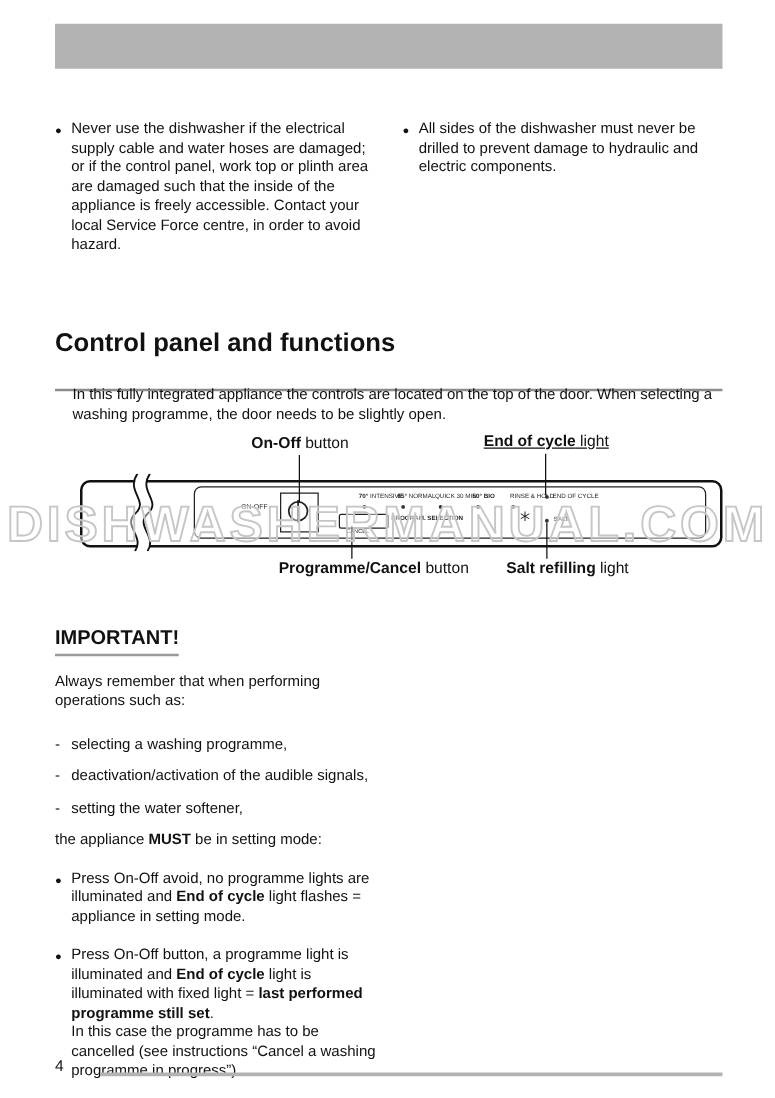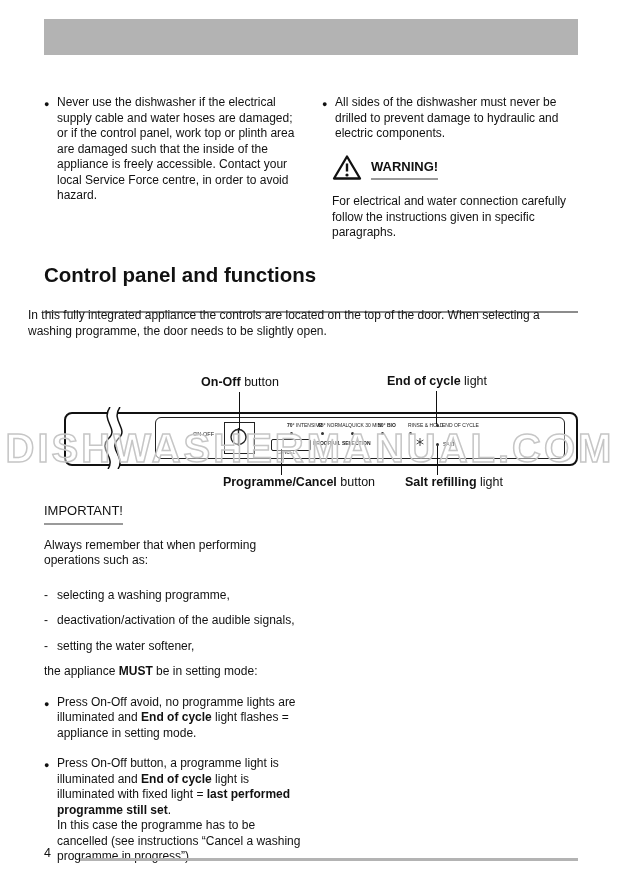--- a/index.html
+++ b/index.html
@@ -15,23 +15,23 @@
   .col-right{left:322px;width:258px;}
   .bullet{display:flex;}
   .bullet .dot{width:13px;flex:0 0 13px;font-size:9px;padding-top:2px;}
   .warning-block{margin-top:12px;padding-left:10px;}
   .warning-head{display:flex;align-items:center;gap:9px;}
   .warning-title{font-weight:bold;font-size:13px;border-bottom:2.5px solid #9a9a9a;padding-bottom:3px;}
   .warning-text{margin-top:9px;}
   
   .section-title{position:absolute;left:44px;top:263px;width:534px;font-size:20.5px;font-weight:bold;
     border-bottom:2.5px solid #8c8c8c;padding-bottom:24px;}
-  .intro{position:absolute;left:28px;top:307px;width:534px;font-size:12px;line-height:16px;}
+  .intro{position:absolute;left:58px;top:307px;width:534px;font-size:12px;line-height:16px;}
   
-  .diagram{position:absolute;left:0;top:372px;width:620px;height:128px;}
+  .diagram{position:absolute;left:0;top:344px;width:620px;height:128px;}
   .callout{position:absolute;font-size:12.5px;text-align:center;white-space:nowrap;}
   .callout .b{font-weight:bold;}
   .vline{position:absolute;width:1.4px;background:#111;z-index:3;}
   .panel-outer{position:absolute;left:64px;top:40px;width:510px;height:50px;border:2px solid #111;border-radius:8px;background:#fff;}
   .panel-break{position:absolute;left:92px;top:35px;z-index:2;}
   .panel-inner{position:absolute;left:155px;top:45px;width:408px;height:40px;border:1.3px solid #222;border-radius:6px;background:#fff;}
   .pnl-txt{position:absolute;font-size:5px;line-height:5px;white-space:nowrap;color:#222;}
   .onoff-txt{font-size:5.5px;}
   .onoff-btn{position:absolute;left:224px;top:50px;width:29px;height:30px;border:1.3px solid #222;background:transparent;z-index:1;}
   .led{position:absolute;width:3px;height:3px;border-radius:50%;background:#333;}
@@ -40,21 +40,21 @@
   .bold5{font-weight:bold;}
   .snow{position:absolute;left:416px;top:60px;}
   
   .watermark{
     position:absolute;left:-2px;top:56px;width:624px;text-align:center;white-space:nowrap;z-index:5;
     font-size:40px;font-weight:bold;letter-spacing:3px;line-height:40px;
     color:rgba(255,255,255,0.45);-webkit-text-stroke:1.5px #c6c6c6;pointer-events:none;
   }
   
   .important{position:absolute;left:44px;top:503px;width:264px;font-size:12px;line-height:15.5px;}
-  .important-title{display:inline-block;font-weight:normal;font-size:13px;border-bottom:2.5px solid #9a9a9a;padding-bottom:4px;}
+  .important-title{display:inline-block;font-weight:bold;font-size:16px;border-bottom:2.5px solid #9a9a9a;padding-bottom:4px;}
   .important p.lead{margin:13px 0 19px 0;}
   .dash{display:flex;margin-bottom:10px;}
   .dash .d{width:13px;flex:0 0 13px;}
   .concl{margin:1px 0 0 0;}
   .ibullet{display:flex;margin-top:15px;}
   .ibullet .dot{width:13px;flex:0 0 13px;font-size:9px;padding-top:2px;}
   
   .page-num{position:absolute;left:44px;top:846px;font-size:12.5px;}
   .footer-rule{position:absolute;left:80px;top:858px;width:498px;height:2.5px;background:#b3b3b3;}
 </style>
@@ -70,44 +70,31 @@
       <span class="dot">●</span>
       <span>Never use the dishwasher if the electrical supply cable and water hoses are damaged; or if the control panel, work top or plinth area are damaged such that the inside of the appliance is freely accessible. Contact your local Service Force centre, in order to avoid hazard.</span>
     </div>
   </div>
 
   <div class="col col-right">
     <div class="bullet">
       <span class="dot">●</span>
       <span>All sides of the dishwasher must never be drilled to prevent damage to hydraulic and electric components.</span>
     </div>
-    <div class="warning-block">
-      <div class="warning-head">
-        <span>
-          <svg width="30" height="27" viewBox="0 0 30 27">
-            <polygon points="15,2.5 28,24.5 2,24.5" fill="none" stroke="#111" stroke-width="2.3" stroke-linejoin="round"></polygon>
-            <line x1="15" y1="9.5" x2="15" y2="17.5" stroke="#111" stroke-width="2.4"></line>
-            <circle cx="15" cy="21" r="1.6" fill="#111"></circle>
-          </svg>
-        </span>
-        <span class="warning-title">WARNING!</span>
-      </div>
-      <div class="warning-text">For electrical and water connection carefully follow the instructions given in specific paragraphs.</div>
-    </div>
   </div>
 
   <div class="section-title">Control panel and functions</div>
   <div class="intro">In this fully integrated appliance the controls are located on the top of the door. When selecting a washing programme, the door needs to be slightly open.</div>
 
   <div class="diagram">
 
     <div class="callout" style="left:168px;top:3px;width:144px;">
       <span class="b">On-Off</span><span> button</span>
     </div>
-    <div class="callout" style="left:365px;top:2px;width:144px;">
+    <div class="callout" style="left:365px;top:2px;width:144px;text-decoration:underline;">
       <span class="b">End of cycle</span><span> light</span>
     </div>
 
     <div class="vline" style="left:239px;top:20px;height:38px;"></div>
     <div class="vline" style="left:436px;top:19px;height:33px;"></div>
 
     <div class="panel-outer"></div>
 
     <div class="panel-break">
       <svg width="44" height="62" viewBox="0 0 44 62">

